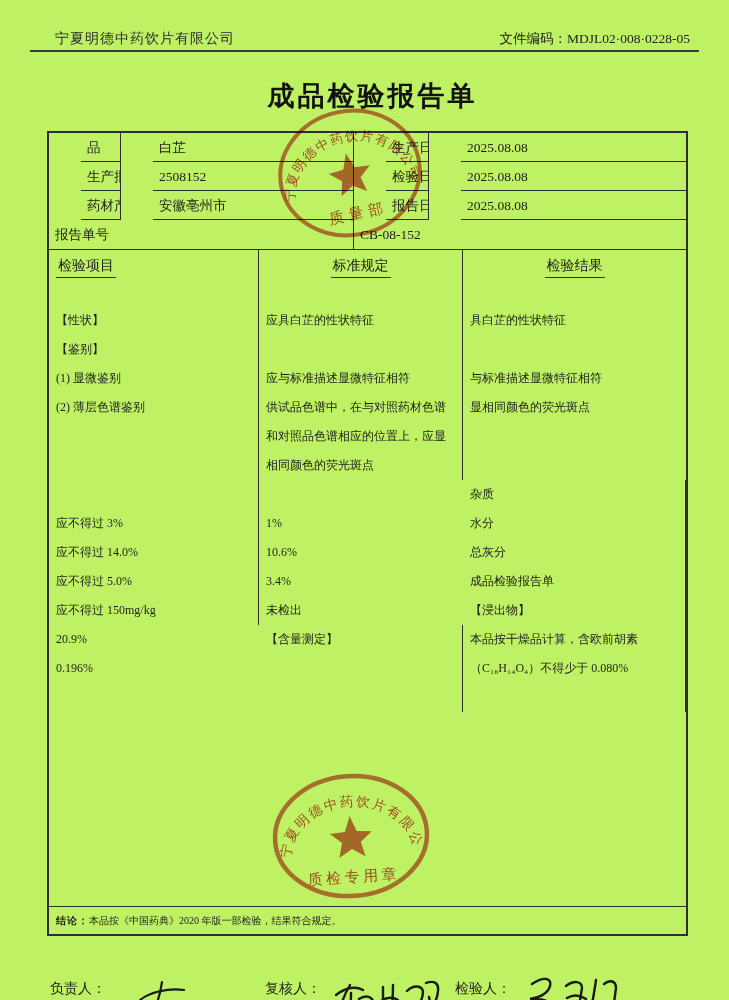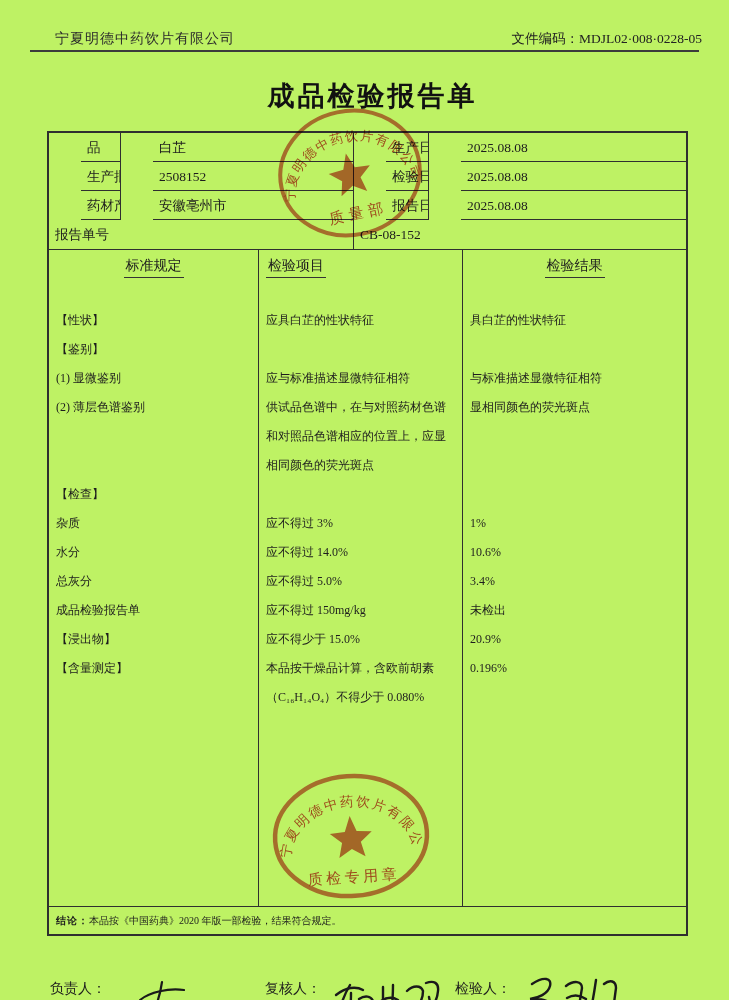--- a/index.html
+++ b/index.html
@@ -3,21 +3,21 @@
 <meta charset="utf-8">
 <style>
   html,body{margin:0;padding:0;background:#ffffff;}
   .page{
     position:relative;width:729px;height:1000px;background:#bef264;
     font-family:"Liberation Serif","DejaVu Serif",serif;color:#1d1d1d;
     outline:1px solid #cfcfcf;overflow:hidden;
   }
   
   .hdr-left{position:absolute;left:55px;top:30px;font-size:14px;letter-spacing:1px;color:#2b2b2b;}
-  .hdr-right{position:absolute;right:27px;top:30px;font-size:13.5px;color:#222;text-align:right;}
+  .hdr-right{position:absolute;right:39px;top:30px;font-size:13.5px;color:#222;text-align:right;}
   .hdr-rule{position:absolute;left:30px;top:50px;width:669px;height:2px;background:#3c3c3c;}
   
   .title{position:absolute;left:8px;top:78px;width:100%;text-align:center;
     font-size:27px;font-weight:bold;letter-spacing:3px;color:#111;}
   
   .table-box{position:absolute;left:47px;top:131px;width:641px;border:2px solid #2f2f2f;box-sizing:border-box;background:transparent;}
   .info-grid{display:grid;grid-template-columns:72px 233px 75px 257px;grid-auto-rows:29px;border-bottom:1px solid #2f2f2f;}
   .cell{font-size:13.5px;line-height:29px;white-space:pre;overflow:hidden;box-sizing:border-box;padding:0 6px;}
   .br{border-right:1px solid #2f2f2f;}
   .bb{border-bottom:1px solid #2f2f2f;margin-left:32px;}
@@ -67,22 +67,22 @@
       <div class="cell br bb jlabel">药材产地</div>
       <div class="cell br bb">安徽亳州市</div>
       <div class="cell br bb">报告日期</div>
       <div class="cell bb">2025.08.08</div>
 
       <div class="cell br span2">报告单号</div>
       <div class="cell span2">CB-08-152</div>
     </div>
 
     <div class="main-grid">
+      <div class="mcell mhead br"><span class="ul">检验项目</span></div>
       <div class="mcell mhead br center"><span class="ul">标准规定</span></div>
-      <div class="mcell mhead br"><span class="ul">检验项目</span></div>
       <div class="mcell mhead center"><span class="ul">检验结果</span></div>
 
       <div class="mcell br">【性状】</div>
       <div class="mcell br">应具白芷的性状特征</div>
       <div class="mcell">具白芷的性状特征</div>
 
       <div class="mcell br">【鉴别】</div>
       <div class="mcell br"></div>
       <div class="mcell"></div>
 
@@ -95,42 +95,40 @@
       <div class="mcell">显相同颜色的荧光斑点</div>
 
       <div class="mcell br"></div>
       <div class="mcell br">和对照品色谱相应的位置上，应显</div>
       <div class="mcell"></div>
 
       <div class="mcell br"></div>
       <div class="mcell br">相同颜色的荧光斑点</div>
       <div class="mcell"></div>
 
-      <div class="mcell br">【检查】</div>
       <div class="mcell br"></div>
       <div class="mcell"></div>
 
       <div class="mcell br">杂质</div>
       <div class="mcell br">应不得过 3%</div>
       <div class="mcell">1%</div>
 
       <div class="mcell br">水分</div>
       <div class="mcell br">应不得过 14.0%</div>
       <div class="mcell">10.6%</div>
 
       <div class="mcell br">总灰分</div>
       <div class="mcell br">应不得过 5.0%</div>
       <div class="mcell">3.4%</div>
 
       <div class="mcell br">成品检验报告单</div>
       <div class="mcell br">应不得过 150mg/kg</div>
       <div class="mcell">未检出</div>
 
       <div class="mcell br">【浸出物】</div>
-      <div class="mcell br">应不得少于 15.0%</div>
       <div class="mcell">20.9%</div>
 
       <div class="mcell br">【含量测定】</div>
       <div class="mcell br">本品按干燥品计算，含欧前胡素</div>
       <div class="mcell">0.196%</div>
 
       <div class="mcell br"></div>
       <div class="mcell br">（C₁₆H₁₄O₄）不得少于 0.080%</div>
       <div class="mcell"></div>
 

